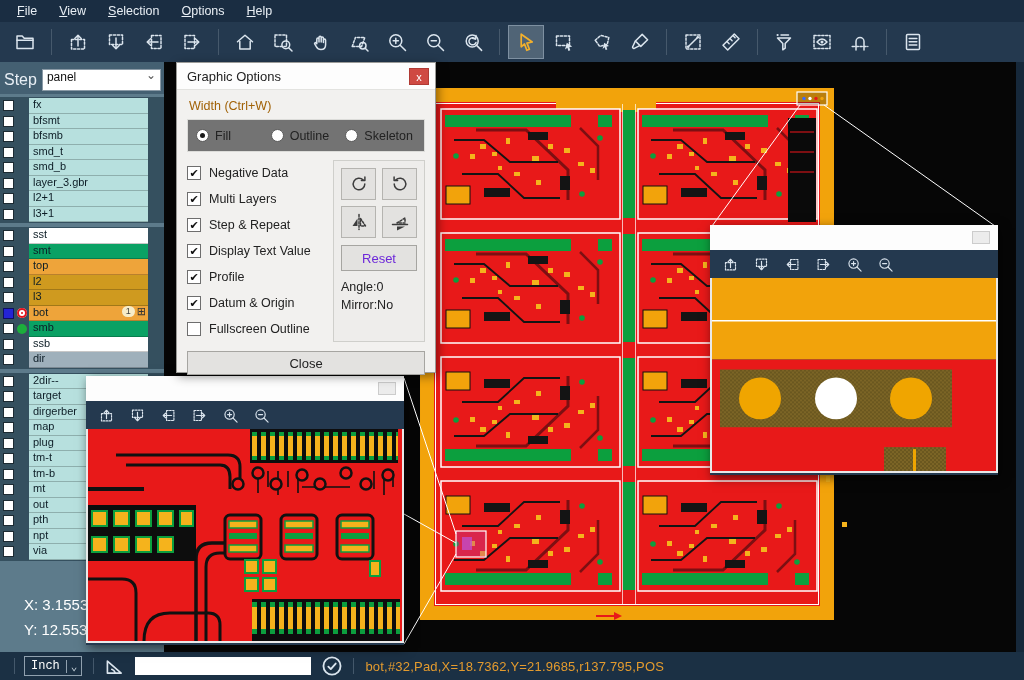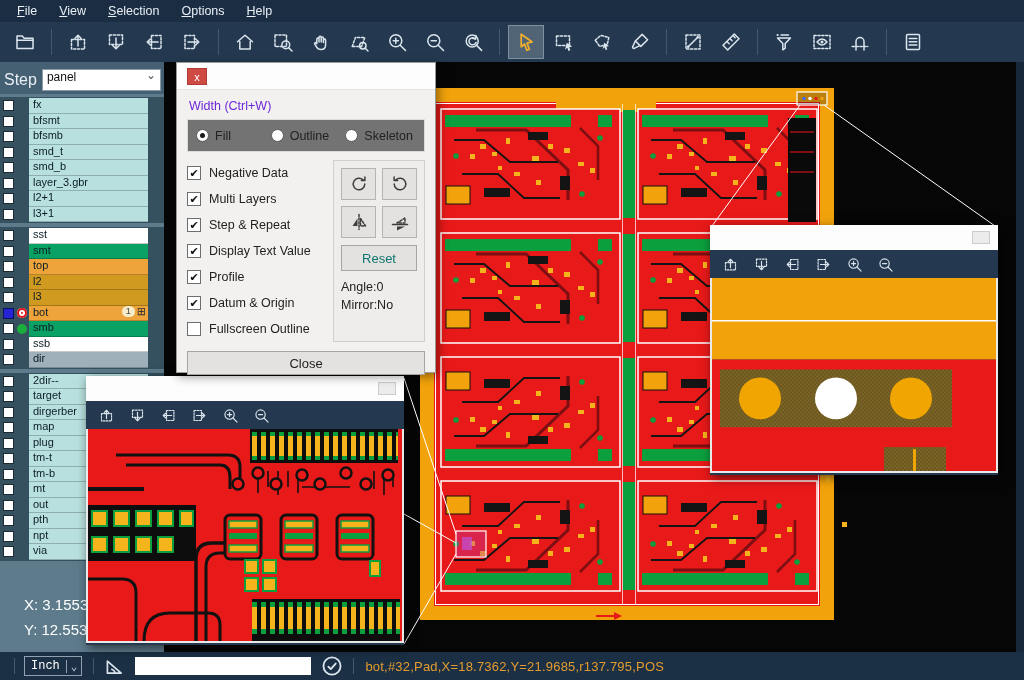--- a/index.html
+++ b/index.html
@@ -58,40 +58,40 @@
   
   #dialog { position:absolute; left:176px; top:62px; width:260px; height:311px; z-index:20;
             background:#f2f1ef; border:1px solid #9b9b98; box-shadow:2px 3px 10px rgba(0,0,0,.45);
             font-size:12.5px; color:#222; }
   #dlg-title { height:27px; background:#fdfdfd; border-bottom:1px solid #e3e3e0; display:flex;
                align-items:center; padding-left:10px; font-size:13px; }
   #dlg-title .t { flex:1; }
   #dlg-close { width:20px; height:17px; background:#cf4a43; color:#fff; font-size:11px; line-height:16px;
                text-align:center; margin-right:6px; border:1px solid #b03a34; }
   #dlg-body { padding:7px 10px 0 10px; }
-  #width-label { margin:2px 0 6px 2px; color:#6d28d9; }
+  #width-label { margin:2px 0 6px 2px; color:#a16207; }
   #radio-row { background:#737373; border:1px solid #dcdcd9; height:33px; display:flex;
                align-items:center; padding:0 8px; gap:4px; }
   .radio-item { display:flex; align-items:center; gap:6px; flex:1; }
   .radio { width:13px; height:13px; border:1px solid #5a5a5a; border-radius:50%; background:#fff;
            position:relative; flex:none; }
   .radio.checked::after { content:""; position:absolute; inset:3px; border-radius:50%; background:#1a1a1a; }
   #dlg-main { display:flex; margin-top:8px; }
   #dlg-checks { width:146px; }
   .chk-item { display:flex; align-items:center; gap:8px; height:26px; }
   .cb { width:14px; height:14px; background:#fff; border:1px solid #6e6e6e; font-size:11px;
         color:#111; display:flex; align-items:center; justify-content:center; flex:none; }
   #xform-panel { flex:1; border:1px solid #cfcfcb; background:#eeedeb; padding:7px 7px 5px 7px; }
   #xform-grid { display:grid; grid-template-columns:1fr 1fr; gap:6px; }
   .xf-btn { height:32px; background:#e3e2e0; border:1px solid #b5b4b0; display:flex;
             align-items:center; justify-content:center; }
   .xic { width:20px; height:20px; stroke:#3c3c3c; fill:none; stroke-width:1.5;
          stroke-linecap:round; stroke-linejoin:round; }
   #reset-btn { width:100%; height:26px; margin-top:7px; background:#e3e2e0; border:1px solid #a6a5a1;
-               font-size:13px; font-family:inherit; color:#0f766e; }
+               font-size:13px; font-family:inherit; color:#6d28d9; }
   #angle-text { margin-top:9px; } #mirror-text { margin-top:4px; }
   #dlg-close-btn { width:100%; height:24px; margin-top:9px; background:#e3e2e0;
                    border:1px solid #a6a5a1; font-size:13px; font-family:inherit; color:#222; }
 
   
   .popup { position:absolute; z-index:15; box-shadow:2px 3px 10px rgba(0,0,0,.55); background:#24394f; }
   .popup-title { height:25px; background:#fdfdfd; display:flex; align-items:center;
                  justify-content:flex-end; padding-right:8px; }
   .win-ctl { width:18px; height:13px; background:#ececec; border:1px solid #cccccc; }
   .popup-toolbar { height:28px; background:#24394f; display:flex; align-items:center;
@@ -600,20 +600,21 @@
         <path d="M292 481 L240 452" stroke="#ffffff" stroke-width="1" fill="none"></path>
         <path d="M292 492 L240 582" stroke="#ffffff" stroke-width="1" fill="none"></path>
         <rect x="292" y="469" width="30" height="26" fill="rgba(190,60,170,.35)" stroke="#ffffff" stroke-width="1.2"></rect>
         <rect x="298" y="475" width="10" height="13" fill="#c04fd0" opacity=".75"></rect>
       </g>
     </svg>
   </div>
 
   <div id="dialog">
     <div id="dlg-title">
+      <span class="t">Graphic Options</span>
       <div id="dlg-close">x</div>
     </div>
     <div id="dlg-body">
       <div id="width-label">Width (Ctrl+W)</div>
       <div id="radio-row">
           <label class="radio-item">
             <span class="radio checked"></span>
             <span>Fill</span>
           </label>
           <label class="radio-item">

